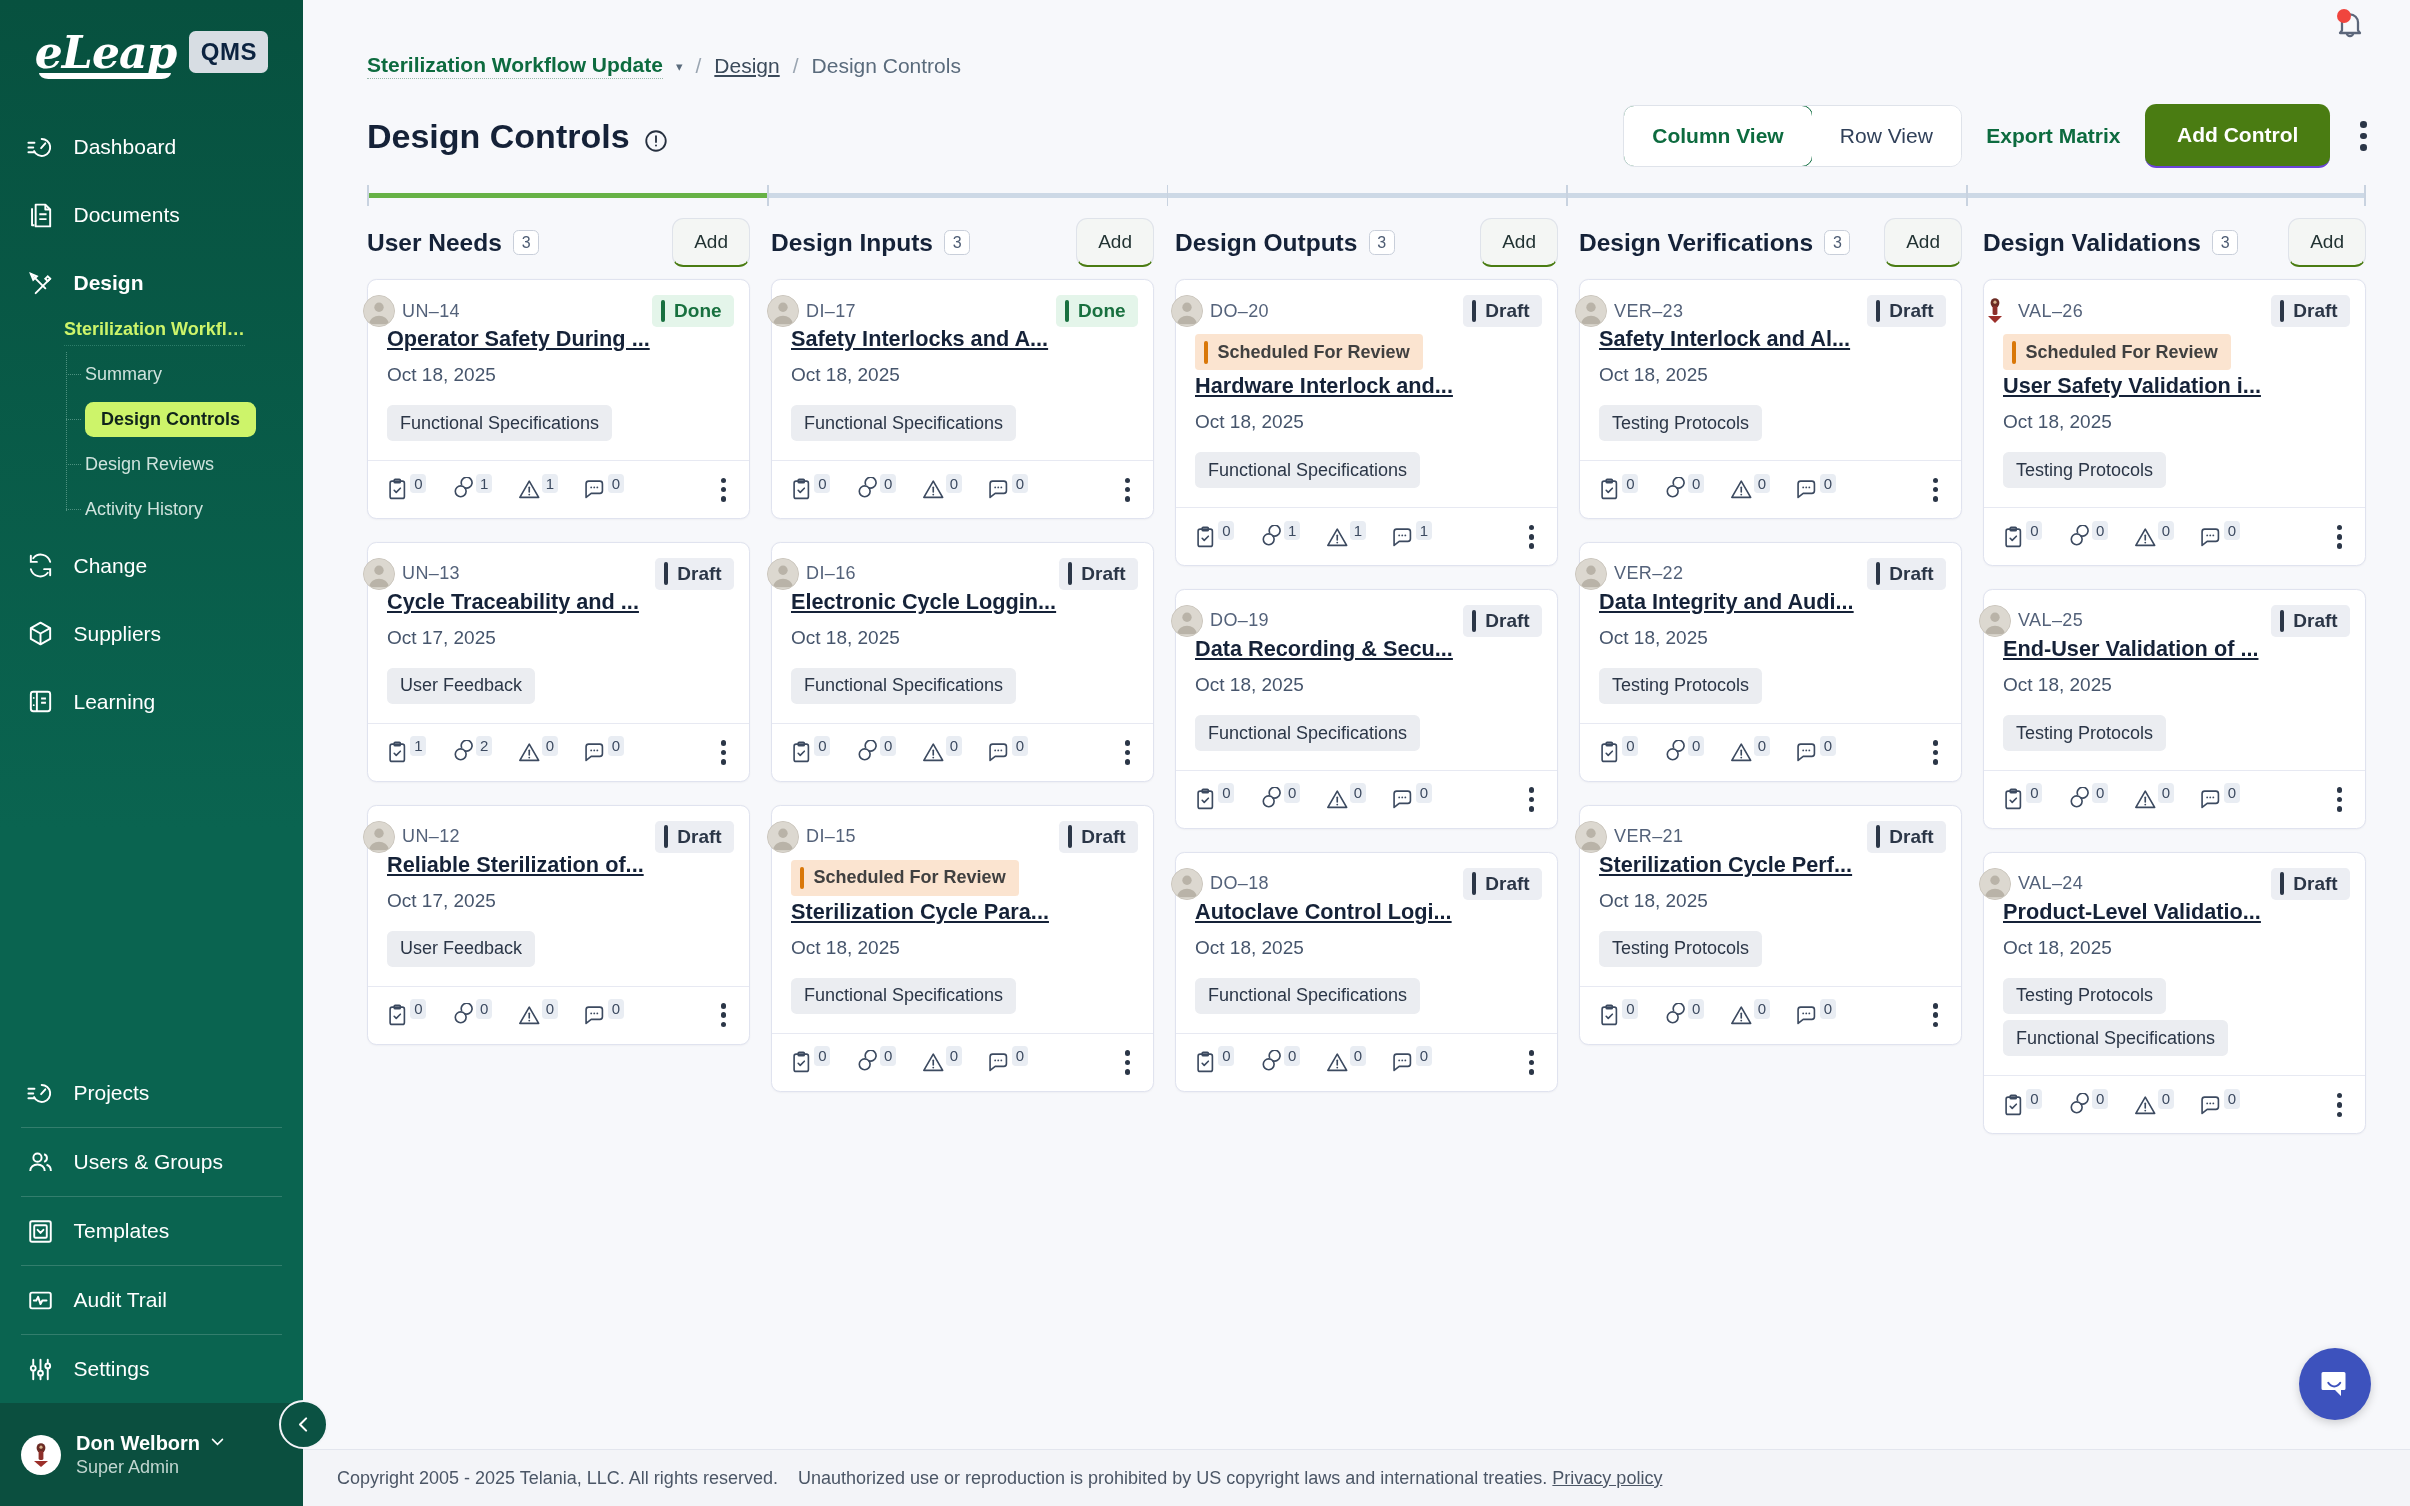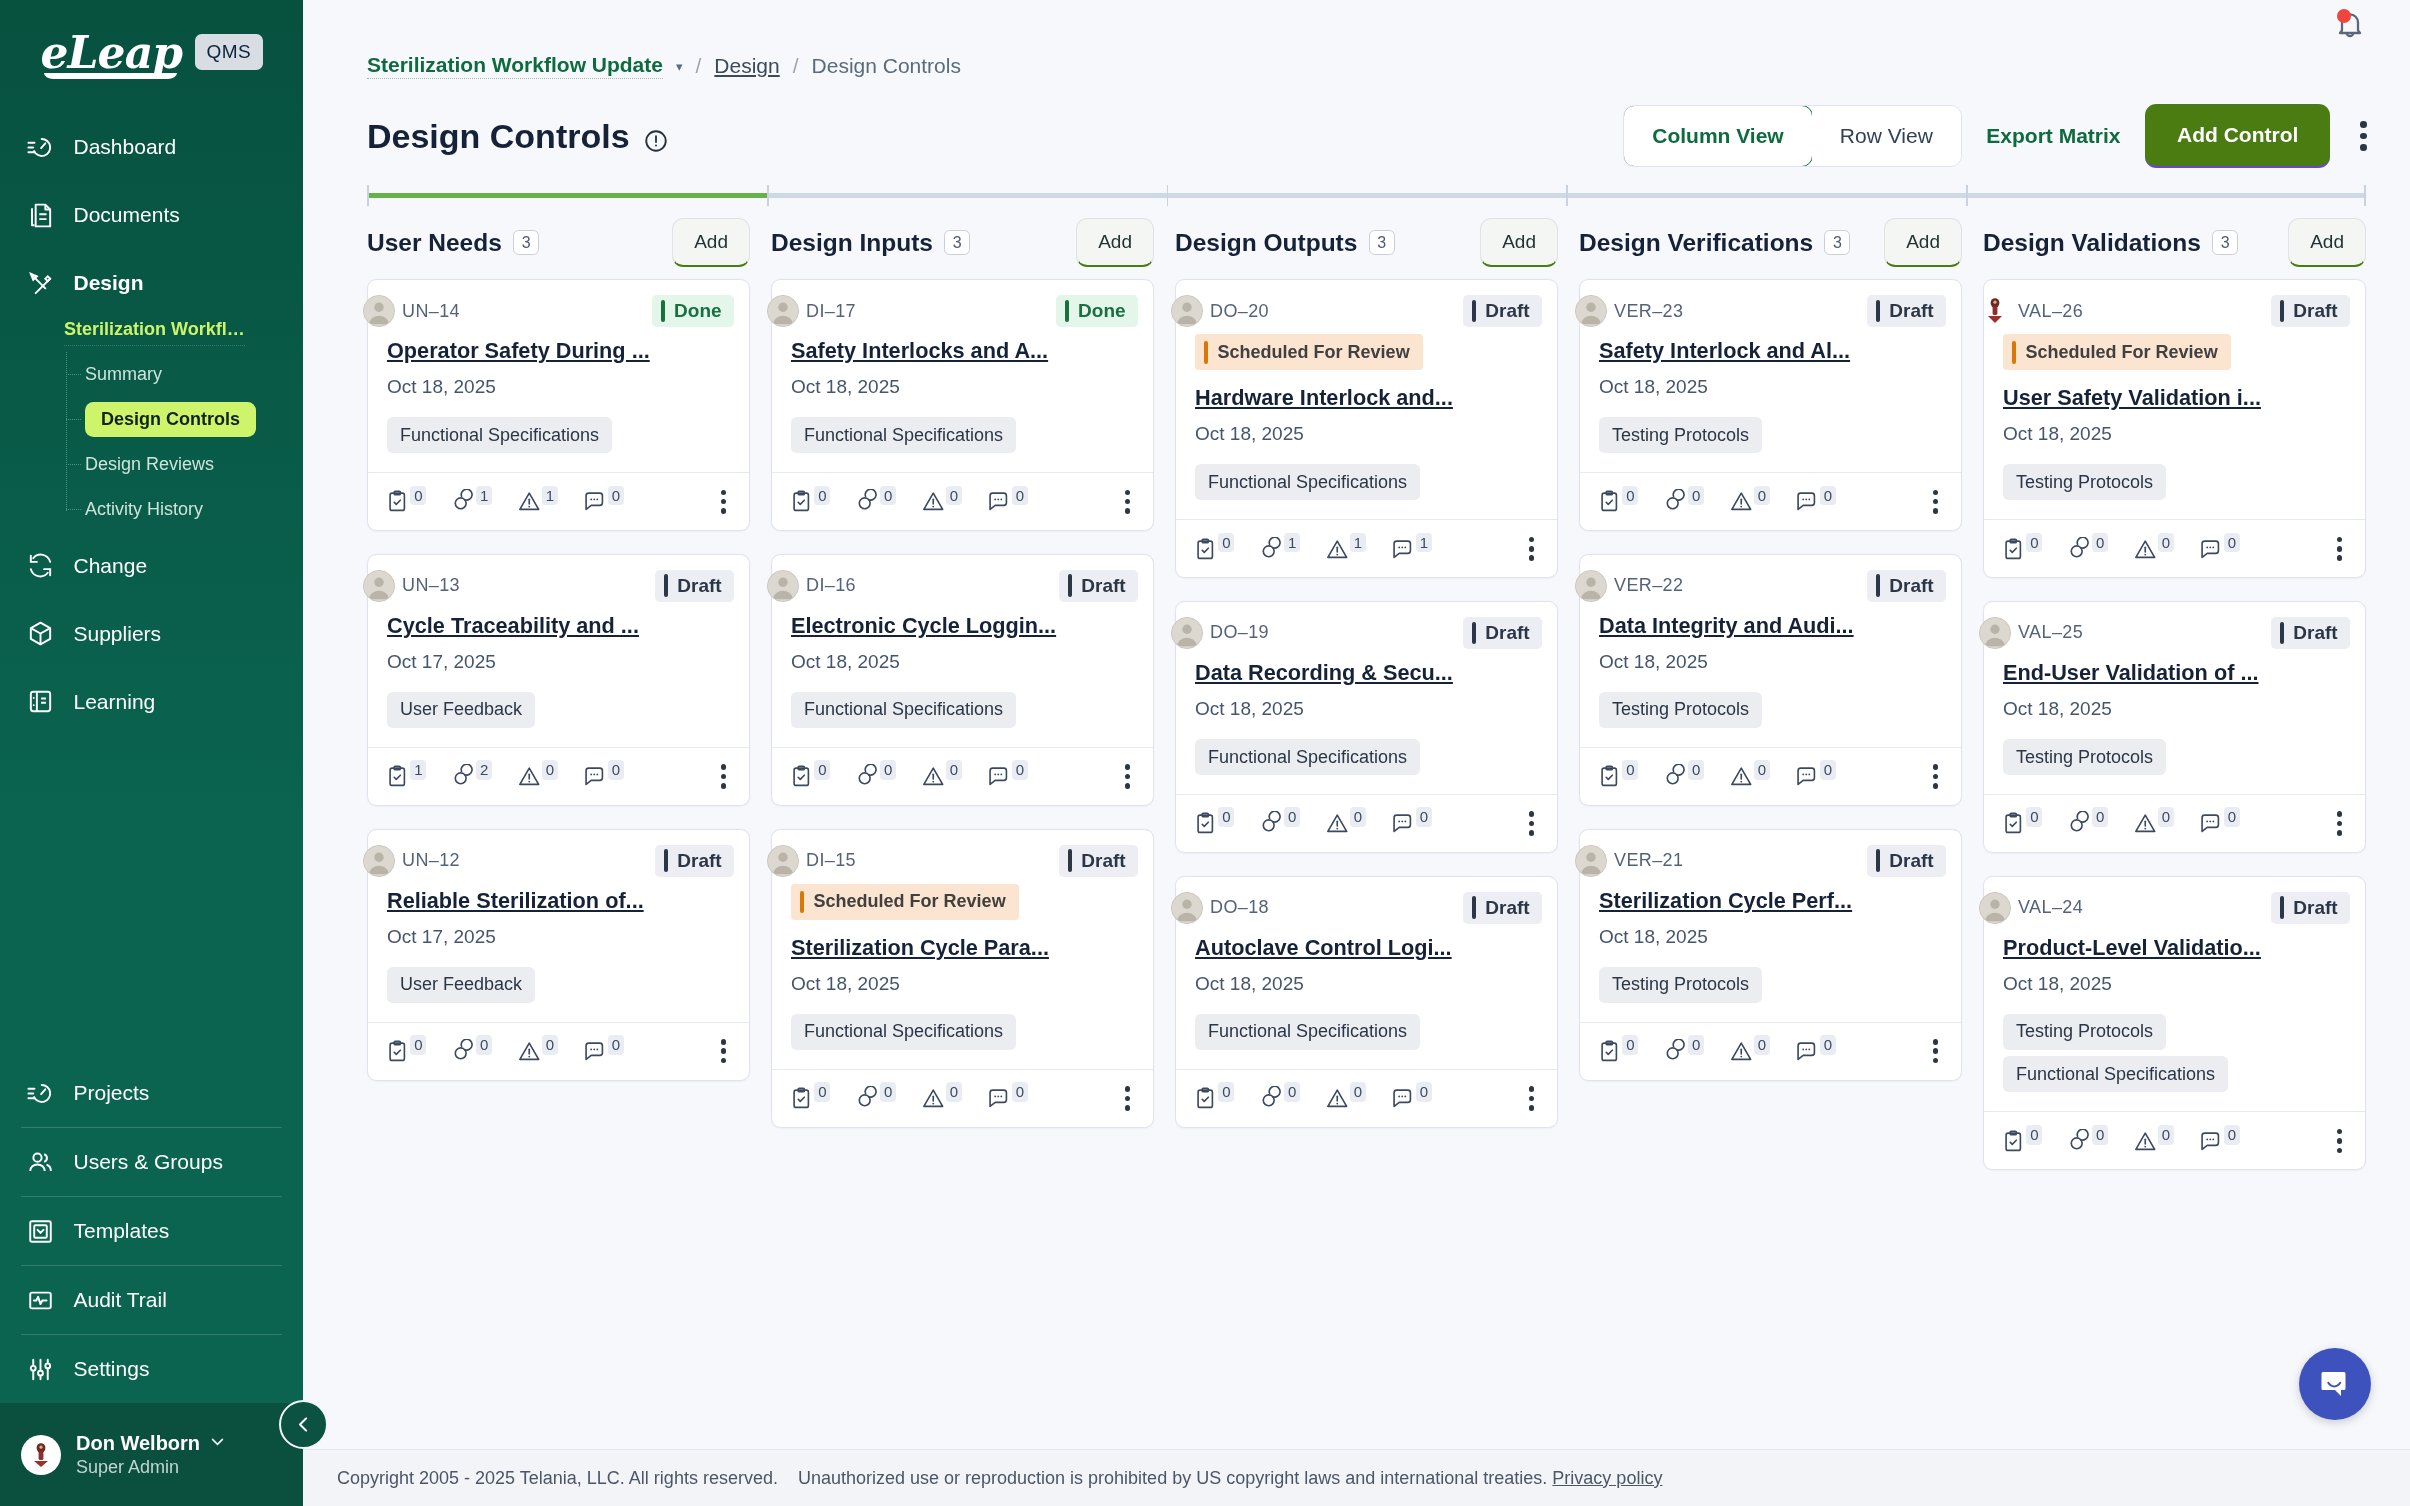--- a/index.html
+++ b/index.html
@@ -27,21 +27,21 @@
     color: #fff; letter-spacing: -0.9px;
     position: relative;
   }
   .logo-text::after{
     content:""; position:absolute; left:3.8px; right:5.6px; bottom:-1.9px; height:6.6px;
     border-radius:0 0 38px 38px/0 0 24.5px 24.5px;
     background:#fff;
   }
   .logo-badge {
     background: #d7dde3; color: #0c2340;
-    font-weight: normal; font-size: 19px;
+    font-weight: bold; font-size: 24px;
     padding: 6.6px 11.3px; border-radius: 6.6px; letter-spacing: 0.5px;
   }
   .nav { margin-top: 9.4px; }
   .nav-item {
     display: flex; align-items: center; gap: 17px;
     height: 68px; padding: 0 0 0 24.5px;
     font-size: 21px; color: #fff; cursor: pointer;
   }
   .nav-item.active { font-weight: bold; }
   .nav-icon { width: 32px; height: 32px; flex: 0 0 32px; display:flex; align-items:center; justify-content:center; }
@@ -185,21 +185,21 @@
 
   .review-tag {
     display: inline-flex; align-items: center; background: #fbe4d0; color: #404040;
     font-size: 18px; font-weight: bold; border-radius: 3.8px;
     padding: 6.6px 13px 6.6px 9.4px; margin: 9.4px 0 1.9px 0;
   }
   .review-tag::before { content:""; width:3.8px; height:22.6px; background:#d97708; margin-right:9.4px; border-radius:1.9px; }
 
   .card-title {
     font-size: 21.7px; font-weight: bold; color: #152238; text-decoration: underline;
-    margin-top: 13px; white-space: nowrap; overflow: hidden; text-overflow: ellipsis;
+    margin-top: 1px; white-space: nowrap; overflow: hidden; text-overflow: ellipsis;
     cursor: pointer;
   }
   .card-date { font-size: 19px; color: #46556c; margin-top: 12.2px; }
   .tags { margin-top: 19px; display: flex; flex-direction: column; align-items: flex-start; gap: 6.6px; }
   .tag { background: #ebedf1; color: #2b3647; font-size: 18px; border-radius: 5.6px; padding: 7.5px 13px; }
 
   .card-foot {
     border-top: 0.9px solid #e7e9f2; height: 58px; display: flex; align-items: center;
     padding: 0 17px; gap: 0; justify-content: space-between;
   }

